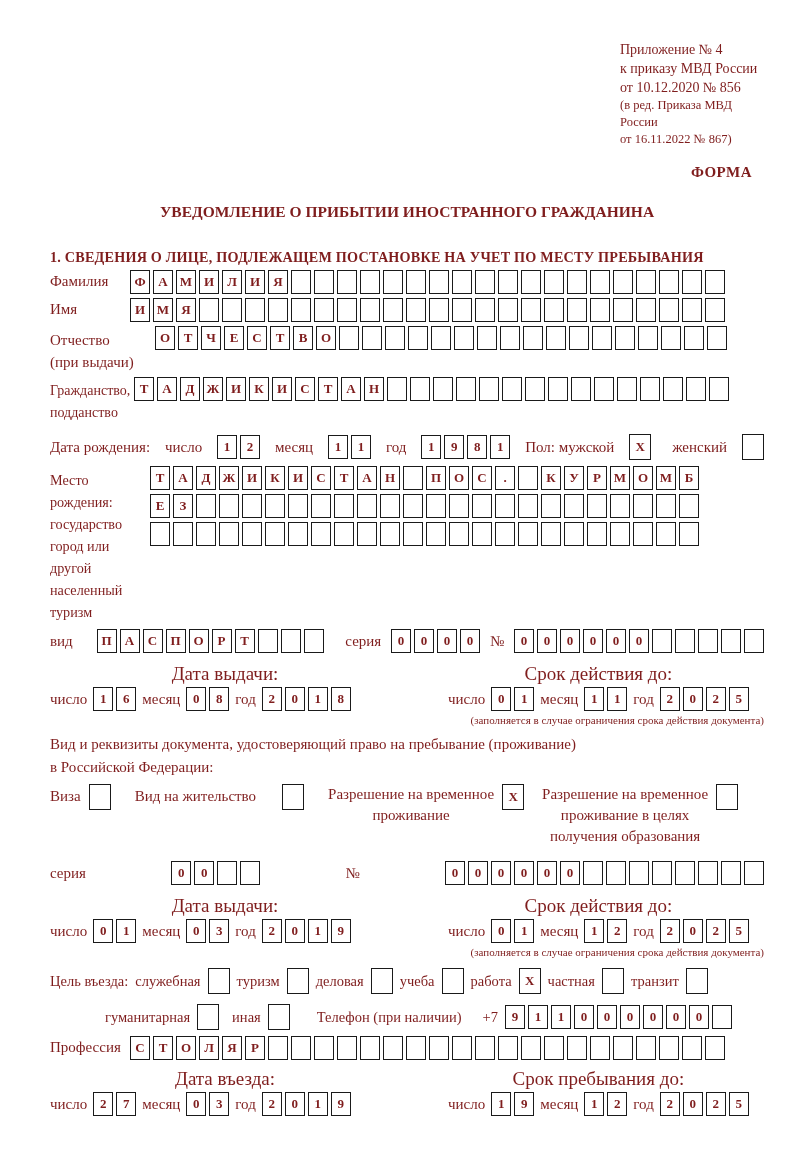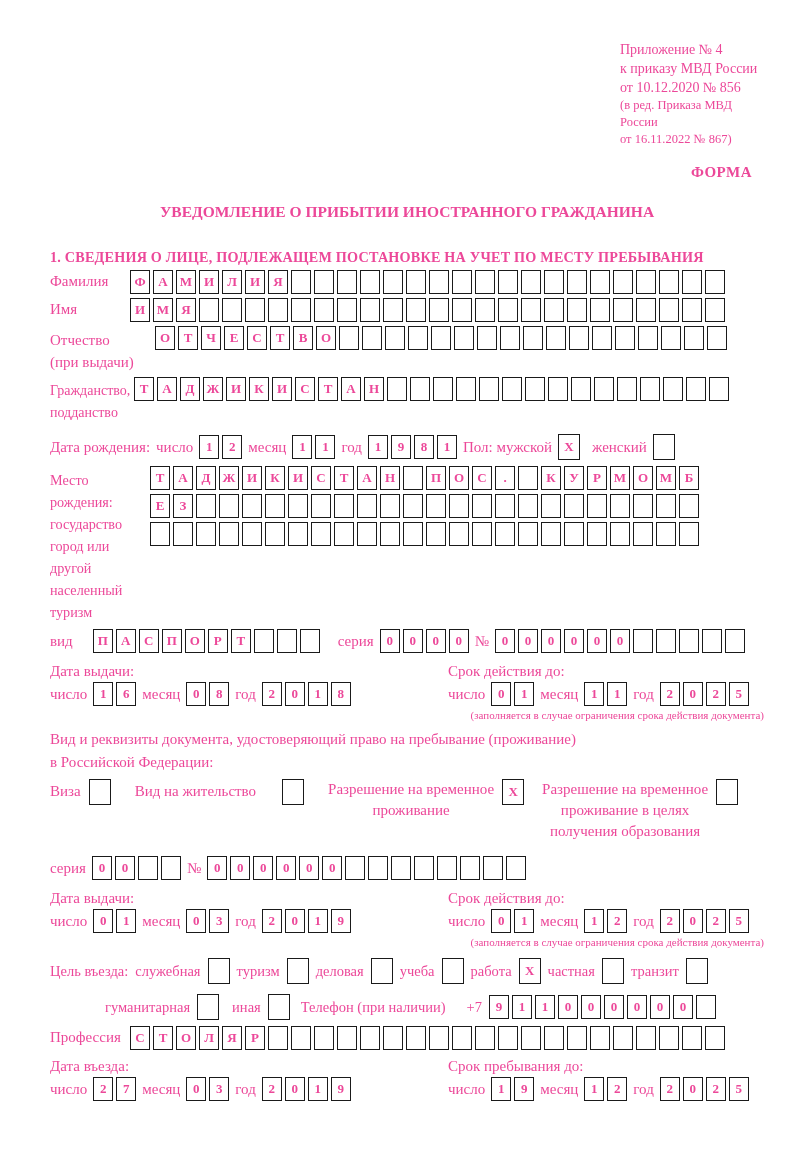--- a/index.html
+++ b/index.html
@@ -1,20 +1,20 @@
 <!DOCTYPE html>
 <html><head>
 <meta charset="utf-8">
 <style>
   html,body{margin:0;padding:0;background:#fff;}
   .page{
     width:800px;height:1163px;box-sizing:border-box;
     padding:40px 36px 20px 50px;
     font-family:"Liberation Serif","DejaVu Serif",serif;
-    color:#ec4899;background:#fff;font-size:15px;position:relative;overflow:hidden;
+    color:#7f1d1d;background:#fff;font-size:15px;position:relative;overflow:hidden;
   }
   
   .hdr{margin-left:570px;line-height:19px;font-size:14px;}
   .hdr .small{font-size:12.5px;line-height:17px;}
   .forma{text-align:right;font-weight:bold;font-size:15px;margin:16px 12px 0 0;letter-spacing:.5px;}
   
   .title{text-align:center;font-weight:bold;font-size:15.5px;line-height:22px;margin-top:20px;}
   .uline{display:inline-block;width:58px;border-bottom:2px solid #222;margin-left:10px;vertical-align:baseline;}
   .sec{font-weight:bold;font-size:14.2px;margin-top:26px;letter-spacing:.2px;}
   
@@ -27,27 +27,27 @@
   }
   .cb .cell{width:22px;height:26px;}
   
   .frow{display:flex;align-items:flex-start;margin-top:4px;}
   .lab{font-size:15px;padding-top:3px;}
   .w80{width:80px;flex:0 0 auto;}
   .w105{width:105px;flex:0 0 auto;}
   .w100{width:100px;flex:0 0 auto;}
   .stack{line-height:22px;}
   .rowgap{display:flex;flex-direction:column;gap:4px;}
-  .inline{display:flex;align-items:center;gap:6px;flex-wrap:nowrap;}
+  .inline{display:flex;align-items:center;gap:6px;flex-wrap:nowrap;justify-content:space-between;}
   
   .dates{display:flex;margin-top:10px;}
   .dgroup{display:flex;flex-direction:column;}
   .dg-left{width:350px;}
   .dg-right{margin-left:48px;}
-  .dhead{text-align:left;font-size:15px;margin-bottom:2px;}
+  .dhead{text-align:center;font-size:19px;margin-bottom:2px;}
   .dline{display:flex;align-items:center;gap:6px;}
   .note{font-size:11px;text-align:right;margin-top:3px;}
   .mt6{margin-top:6px;} .mt10{margin-top:10px;} .mt12{margin-top:4px;} .mt14{margin-top:14px;}
   .permit-row{display:flex;align-items:flex-start;gap:10px;margin-top:8px;}
   .center-multi{text-align:center;line-height:21px;font-size:15px;}
   .pair{display:flex;align-items:flex-start;gap:8px;}
   .purpose{display:flex;align-items:center;gap:7px;margin-top:10px;flex-wrap:nowrap;}
 </style>
 </head>
 <body>
@@ -551,21 +551,21 @@
   </div>
   <div class="purpose" style="font-size:14.5px;margin-left:55px;">
     <span>гуманитарная</span>
     <span class="boxrow cb">
         <span class="cell"></span>
       </span>
     <span style="margin-left:6px;">иная</span>
     <span class="boxrow cb">
         <span class="cell"></span>
       </span>
-    <span style="margin-left:4px;">Телефон (при наличии)</span>
+    <span style="margin-left:20px;">Телефон (при наличии)</span>
     <span style="margin-left:14px;">+7</span>
     <span class="boxrow">
         <span class="cell">9</span>
         <span class="cell">1</span>
         <span class="cell">1</span>
         <span class="cell">0</span>
         <span class="cell">0</span>
         <span class="cell">0</span>
         <span class="cell">0</span>
         <span class="cell">0</span>

